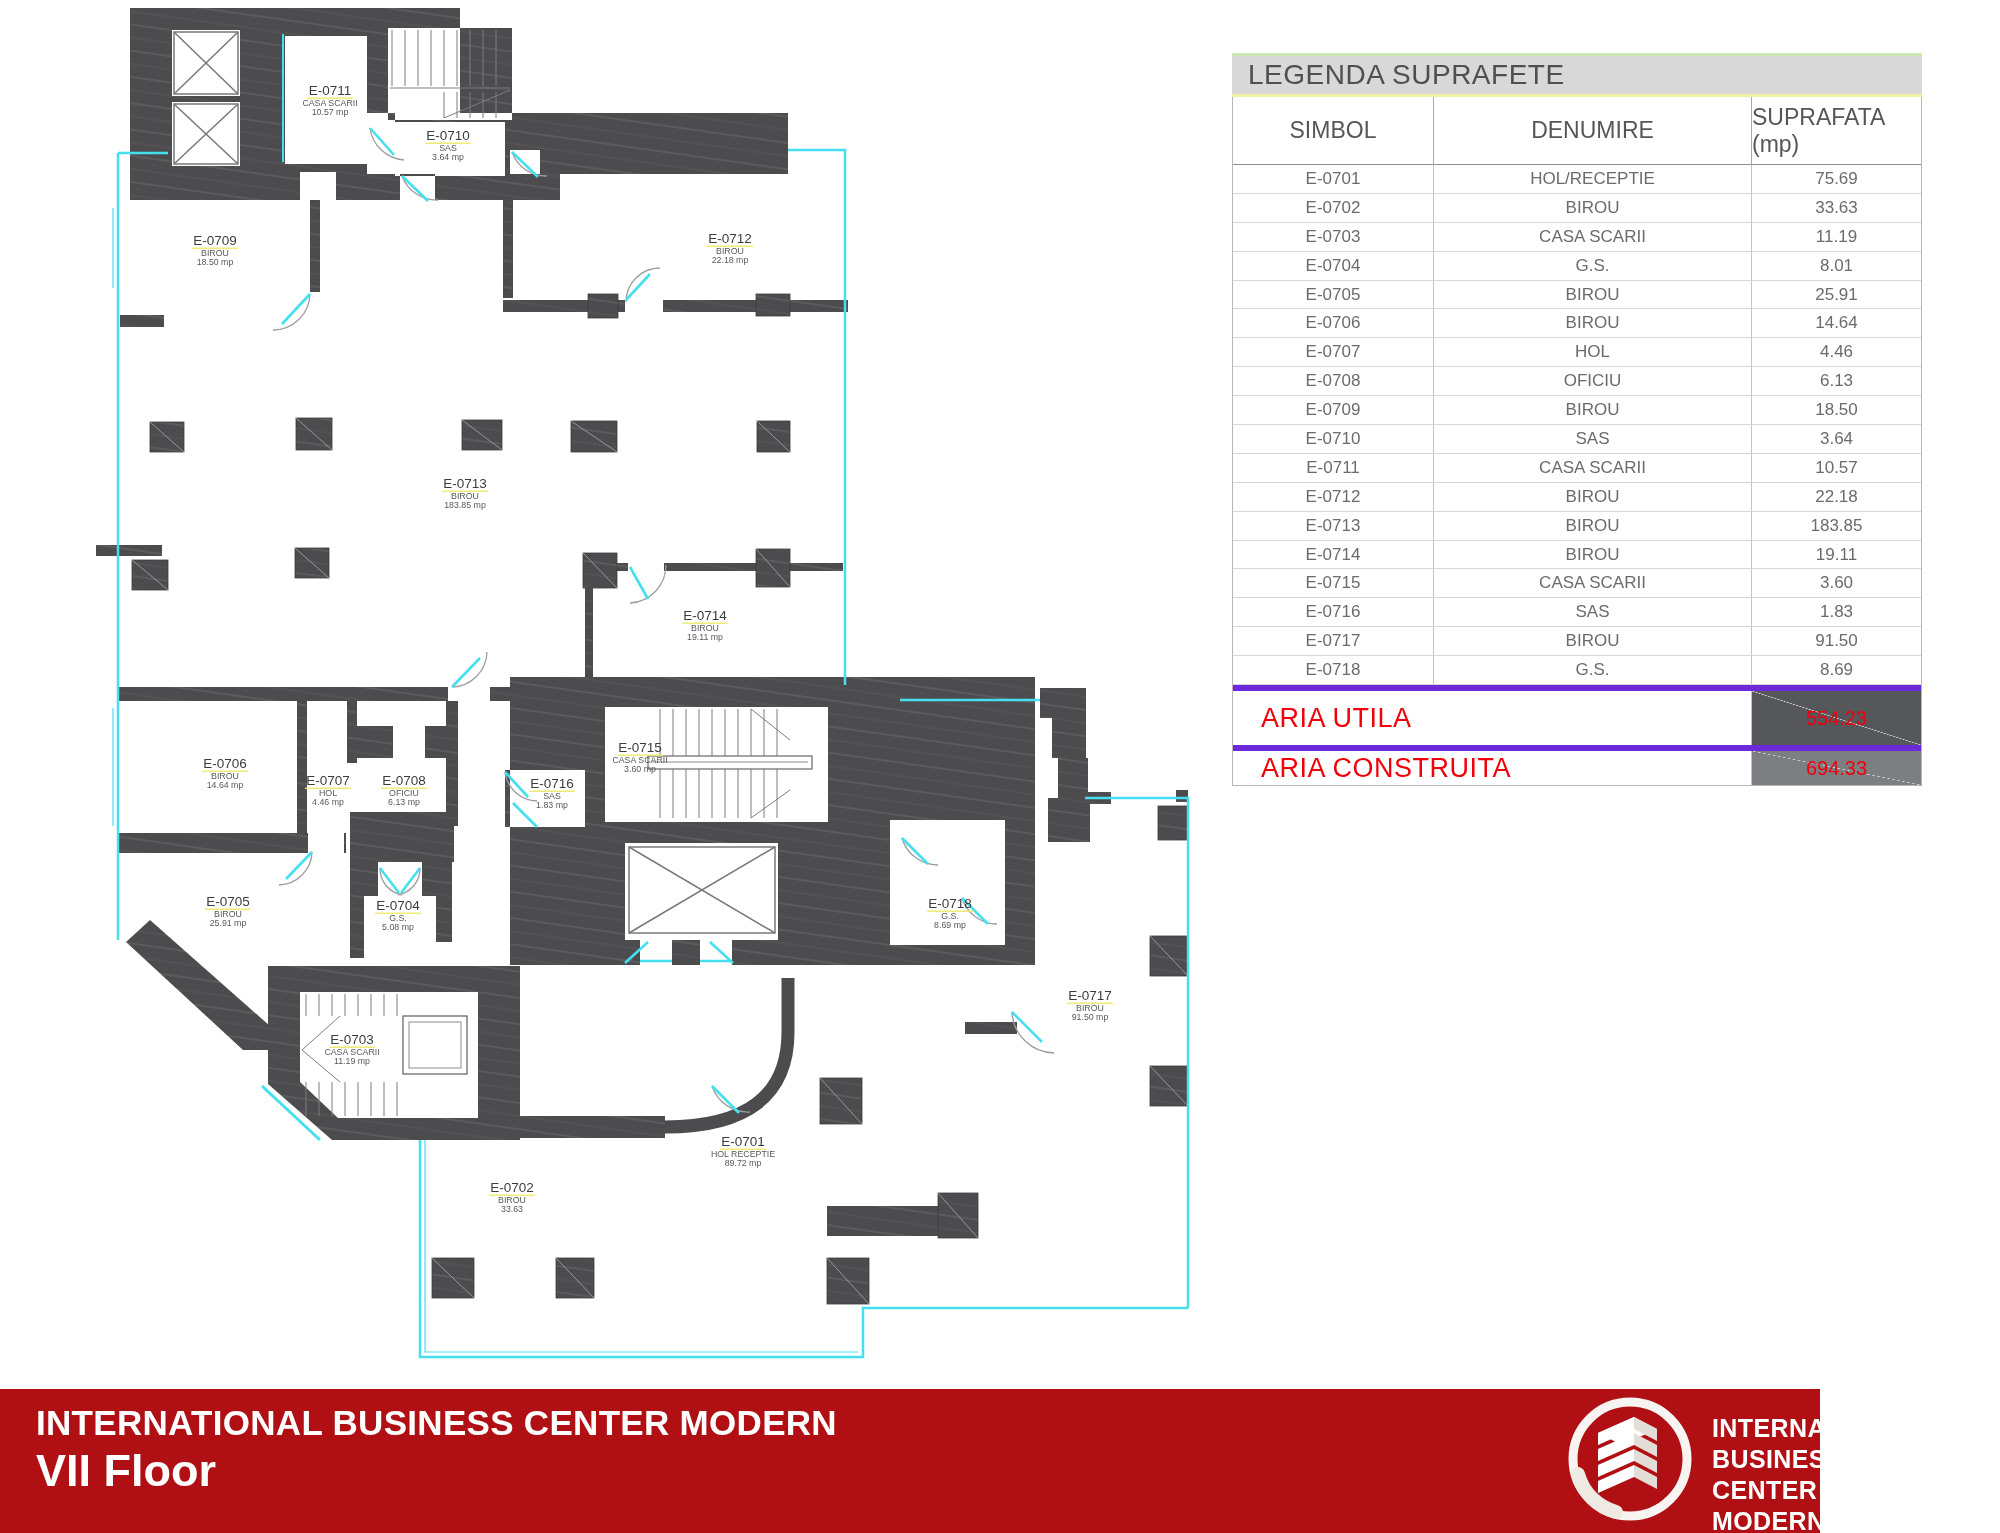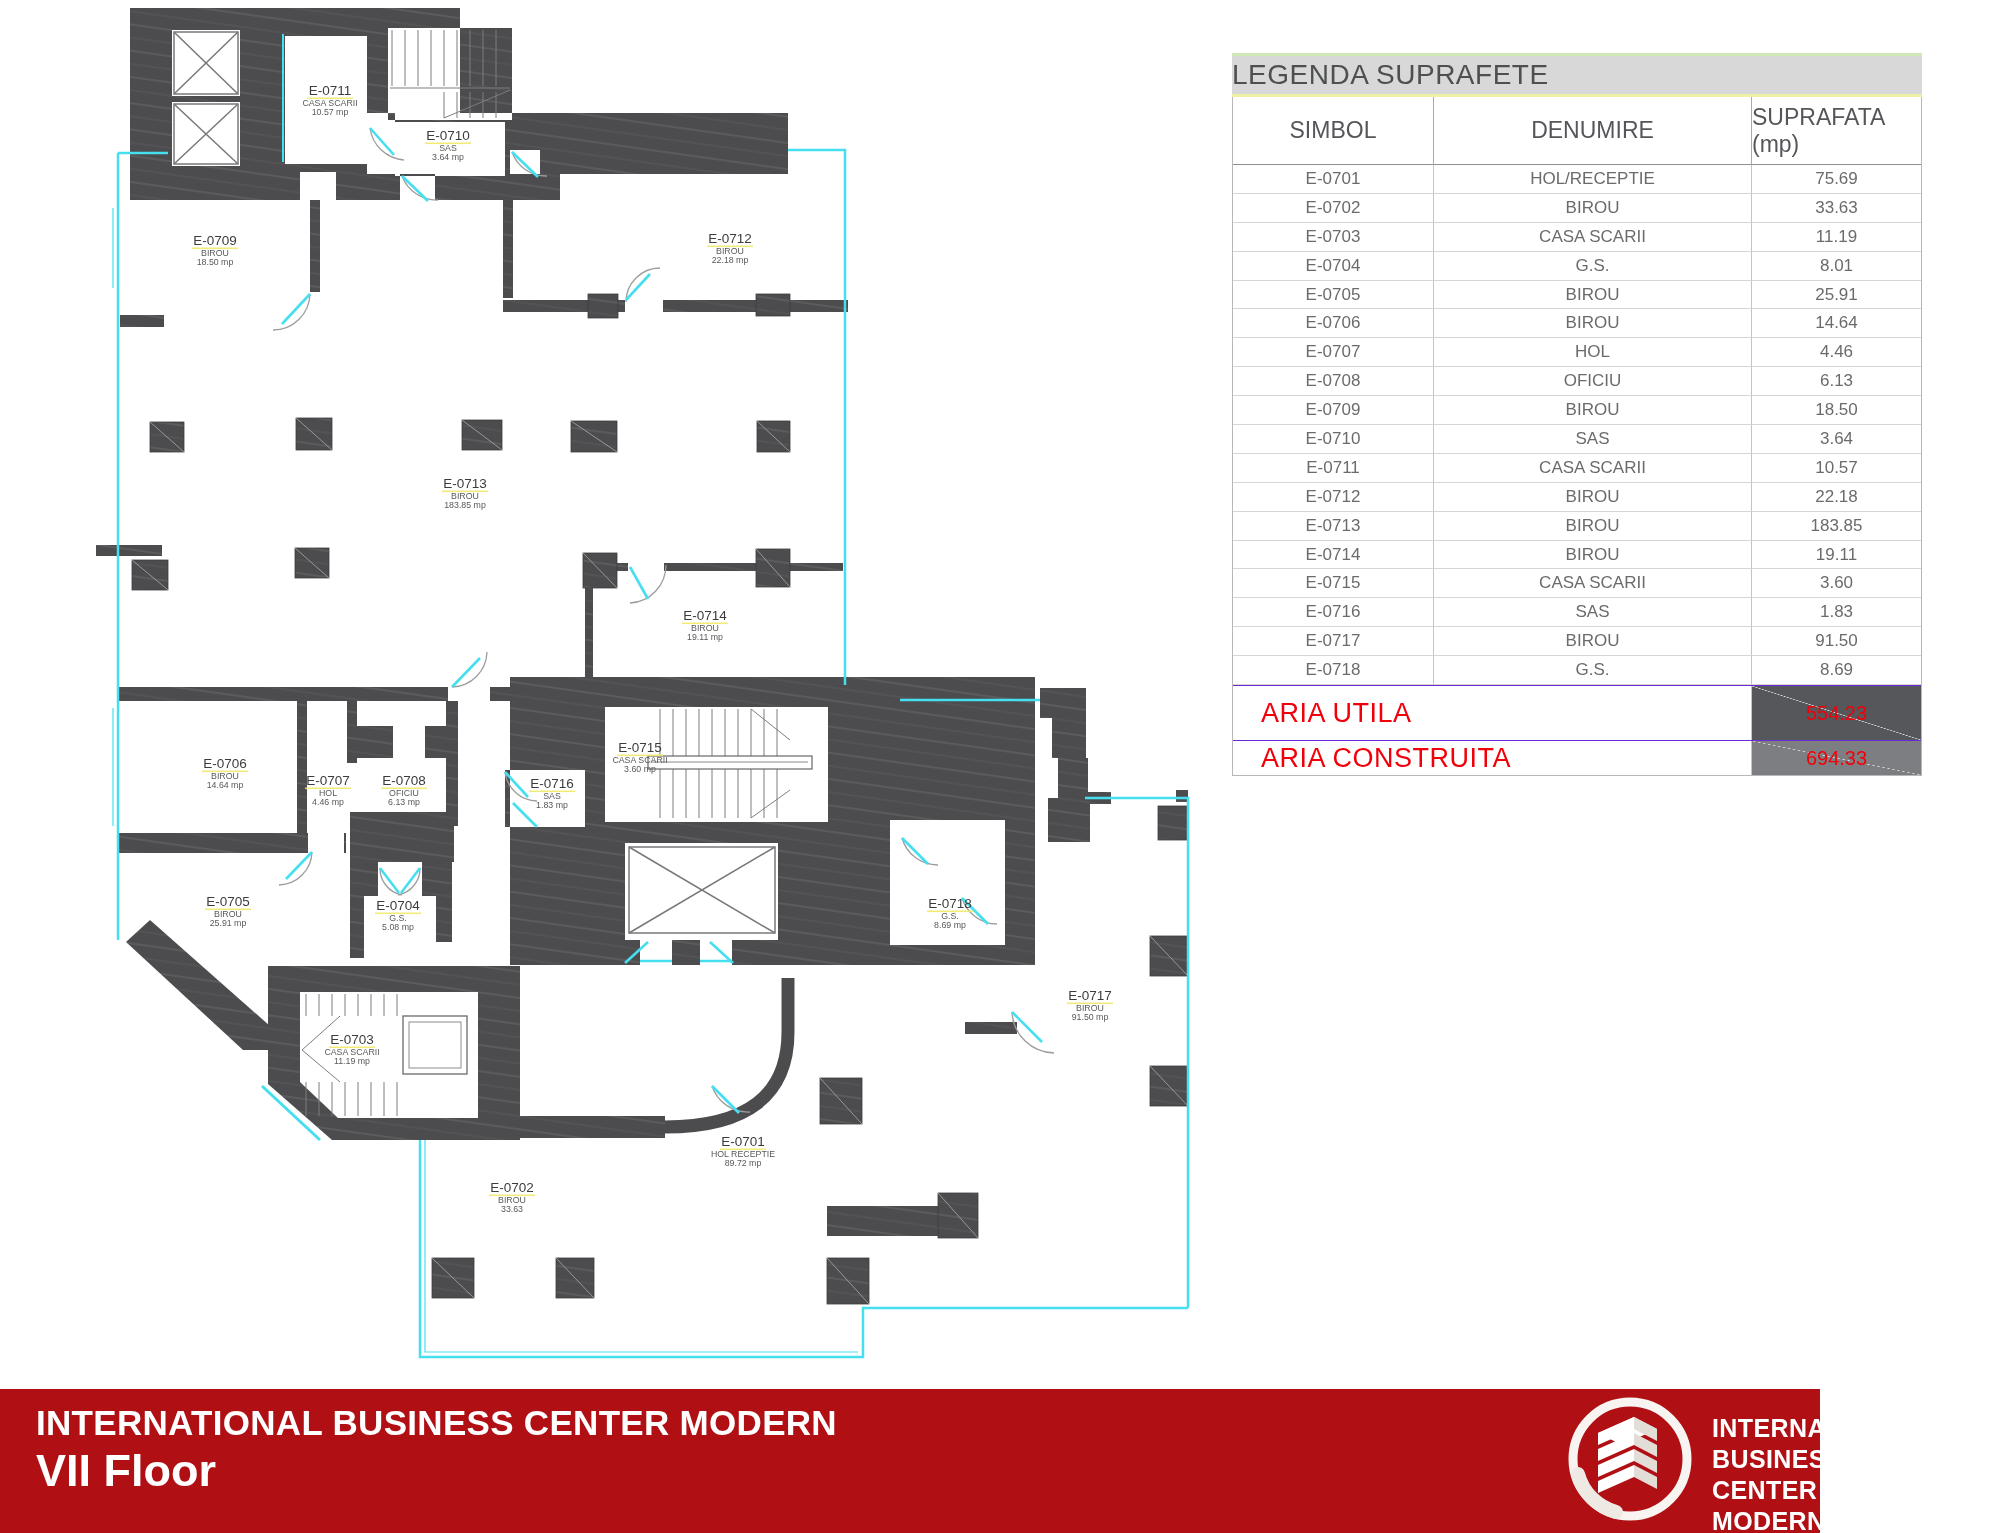--- a/index.html
+++ b/index.html
@@ -8,31 +8,31 @@
   }
   html,body{margin:0;padding:0}
   body{width:2000px;height:1533px;position:relative;background:#fff;
        font-family:"Liberation Sans",sans-serif;overflow:hidden}
   svg text{font-family:"Liberation Sans",sans-serif}
 
   
   .legend{position:absolute;left:1232px;top:53px;width:690px}
   .legend-title{height:38px;background:#d8d8d8;border-top:3px solid #cfe9b6;
     border-bottom:3px solid #eef0a6;color:#4e4f51;font-size:28px;line-height:37px;
-    letter-spacing:.5px}
+    padding-left:16px;letter-spacing:.5px}
   .legend-table{border:1px solid #b7b7b7;border-top:none;background:#fff}
   .lhead{display:grid;grid-template-columns:201px 318px 169px;height:68px}
   .lhead>div{display:flex;align-items:center;justify-content:center;font-size:23px;
     color:#55565a;border-right:1px solid #a9a9a9;border-bottom:1px solid #8f8f8f}
   .lhead>div:last-child{border-right:none}
   .lrow{display:grid;grid-template-columns:201px 318px 169px;height:28.9px}
   .lrow>div{display:flex;align-items:center;justify-content:center;font-size:17px;
     color:#6a6b6d;border-right:1px solid #c4c4c4;border-bottom:1px solid #d6d6d6}
   .lrow>div:last-child{border-right:none}
-  .aria-row{display:grid;grid-template-columns:519px 169px;border-top:1px solid #6d28d9}
+  .aria-row{display:grid;grid-template-columns:519px 169px;border-top:6px solid #6d28d9}
   .aria-row .lbl{display:flex;align-items:center;color:var(--red);
     padding-left:28px;font-size:27px;border-right:1px solid #c4c4c4;letter-spacing:.5px}
   .aria-row .val{display:flex;align-items:center;justify-content:center;
     color:var(--red);font-size:20px;
     background-image:linear-gradient(to top right,transparent 49.4%,rgba(255,255,255,.8) 49.9%,transparent 50.5%)}
   .aria-utila{height:54px}
   .aria-utila .val{background-color:var(--utila-bg)}
   .aria-constr{height:34px}
   .aria-constr .val{background-color:var(--constr-bg)}
 

